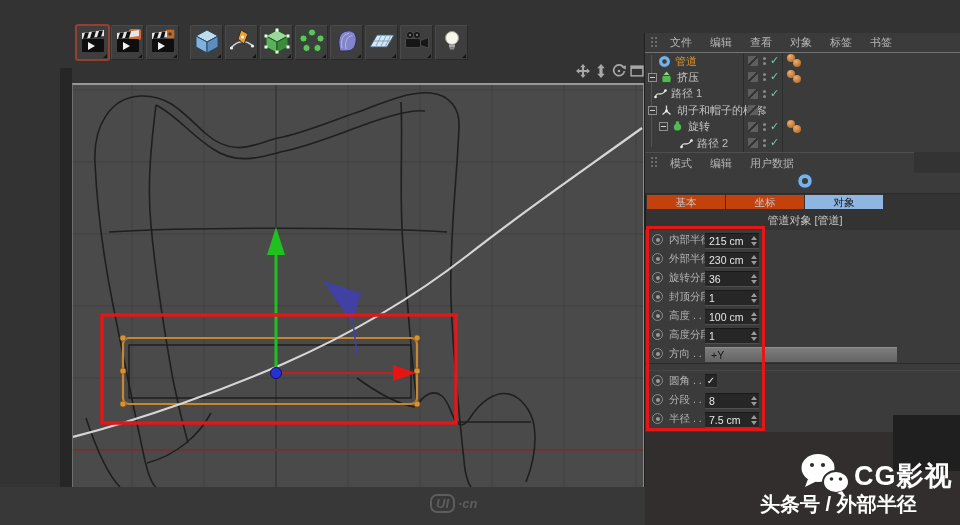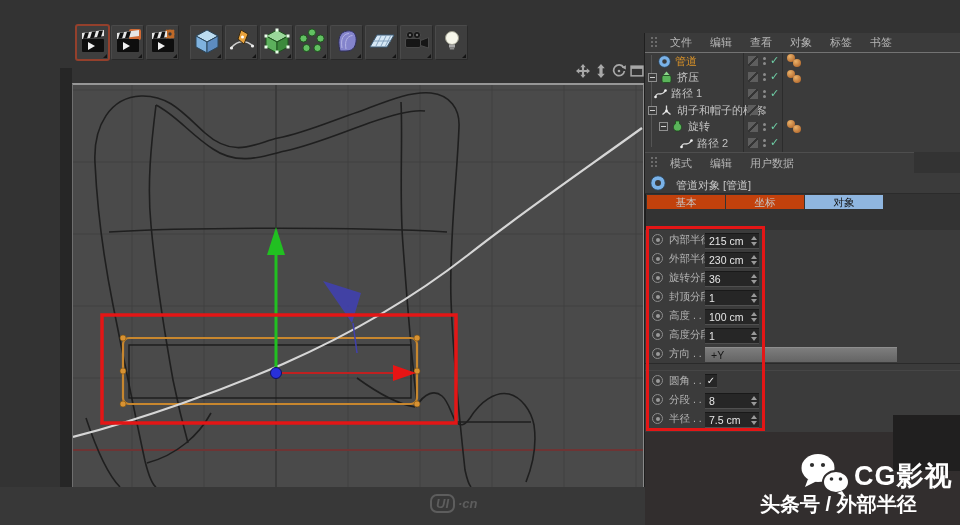--- a/index.html
+++ b/index.html
@@ -37,22 +37,22 @@
   .tlabel.sel{color:#dd9428;}
   .ticon{margin-right:4px;display:inline-flex;}
   .vis-square{position:absolute;left:103px;top:3px;width:10px;height:10px;background:#5e5e5e;
         background-image:linear-gradient(135deg,transparent 44%,#343434 44%,#343434 56%,transparent 56%);}
   .vis-dots{position:absolute;left:118px;top:4px;display:flex;flex-direction:column;gap:2px;}
   .vis-dots i{width:3px;height:3px;border-radius:50%;background:#8b8b8b;display:block;}
   .en-check{position:absolute;left:125px;top:1px;color:#6fcfa6;font-size:11px;font-weight:bold;}
   .tagball{position:absolute;top:1px;width:8px;height:8px;border-radius:50%;
         background:radial-gradient(circle at 35% 30%,#eab169,#a85a20);}
   .am-menu{left:645px;top:152px;width:269px;height:20px;border-top:1px solid #4e4e4e;border-bottom:1px solid #2b2b2b;}
-  .am-title{left:645px;top:173px;width:315px;height:21px;display:flex;align-items:flex-end;gap:10px;
-        padding-left:5px;box-sizing:border-box;color:#c6c6c6;border-bottom:1px solid #2b2b2b;}
+  .am-title{left:645px;top:173px;width:315px;height:21px;display:flex;align-items:center;gap:22px;
+        padding-left:5px;box-sizing:border-box;color:#c6c6c6;border-bottom:1px solid #2b2b2b;flex-direction:column;}
   .am-tabs{left:647px;top:195px;width:313px;height:14px;display:flex;background:#3b3b3b;}
   .tab{width:78px;height:14px;line-height:14px;text-align:center;background:#c2410c;color:#c6c6c6;
         margin-right:1px;font-size:10.5px;}
   .tab.active{background:#8fb6e0;color:#141414;}
   .am-section{left:648px;top:212px;width:310px;height:16px;color:#b4b4b4;}
   .am-rows{left:645px;top:230px;width:315px;height:205px;}
   .arow{position:relative;height:19px;display:flex;align-items:center;padding-left:7px;box-sizing:border-box;}
   .rec{width:9px;height:9px;border:1.5px solid #8d8d8d;border-radius:50%;position:relative;margin-right:6px;
         box-sizing:content-box;flex:none;}
   .rec::after{content:"";position:absolute;left:2.5px;top:2.5px;width:4px;height:4px;border-radius:50%;background:#9a9a9a;}

